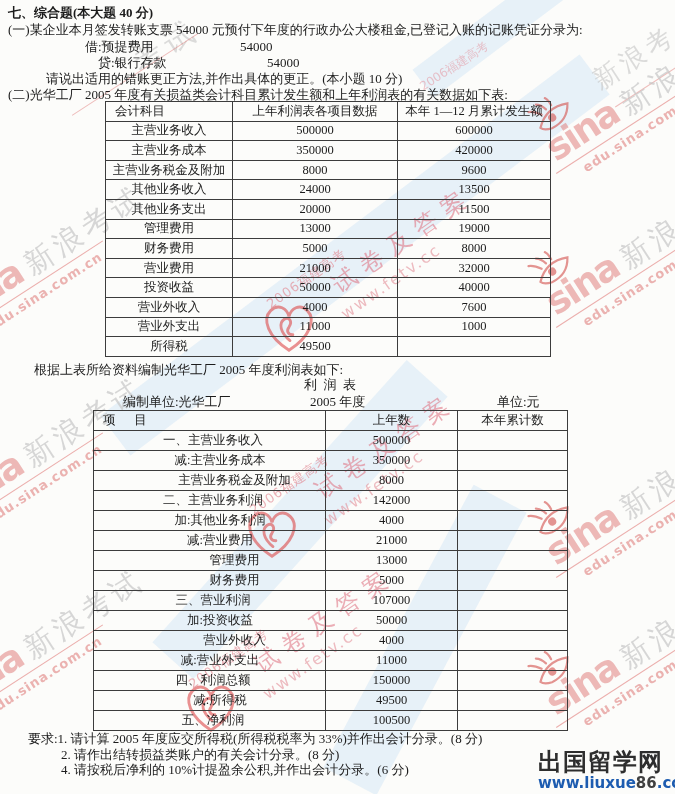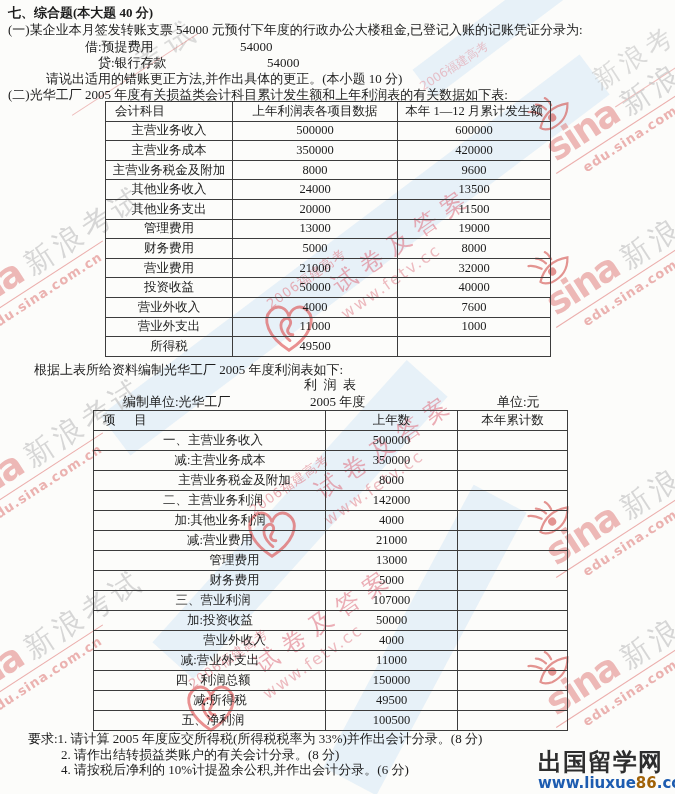--- a/index.html
+++ b/index.html
@@ -45,21 +45,21 @@
   #table2 td,#table2 th{height:19px;text-align:center;}
   #table2 th.h0{text-align:left;padding-left:9px;white-space:pre;}
   #table2 td.lbl{text-align:center;}
   #table2 td.ind0{padding-left:7px;}
   #table2 td.ind1{padding-left:21px;}
   #table2 td.ind2{padding-left:50px;}
   .req-line{font-size:13px;line-height:15.7px;white-space:nowrap;}
   .req-line.rest{margin-left:33px;}
   #footer-logo-name{font-family:"DejaVu Sans",sans-serif;font-size:24px;font-weight:bold;color:#2e2e2e;letter-spacing:1px;}
   #footer-logo-url{font-family:"DejaVu Sans",sans-serif;font-size:15px;font-weight:bold;}
-  .url-blue{color:#1d5cb0;} .url-red{color:#a16207;}
+  .url-blue{color:#1d5cb0;} .url-red{color:#404040;}
 </style>
 </head>
 <body>
 
 <div id="page">
 
   <div class="wm">
 
     <div class="blueband" style="left:55px;top:230px;width:600px;height:50px;transform:rotate(-37deg);"></div>
     <div class="blueband" style="left:110px;top:492px;width:380px;height:55px;transform:rotate(-48deg);"></div>

